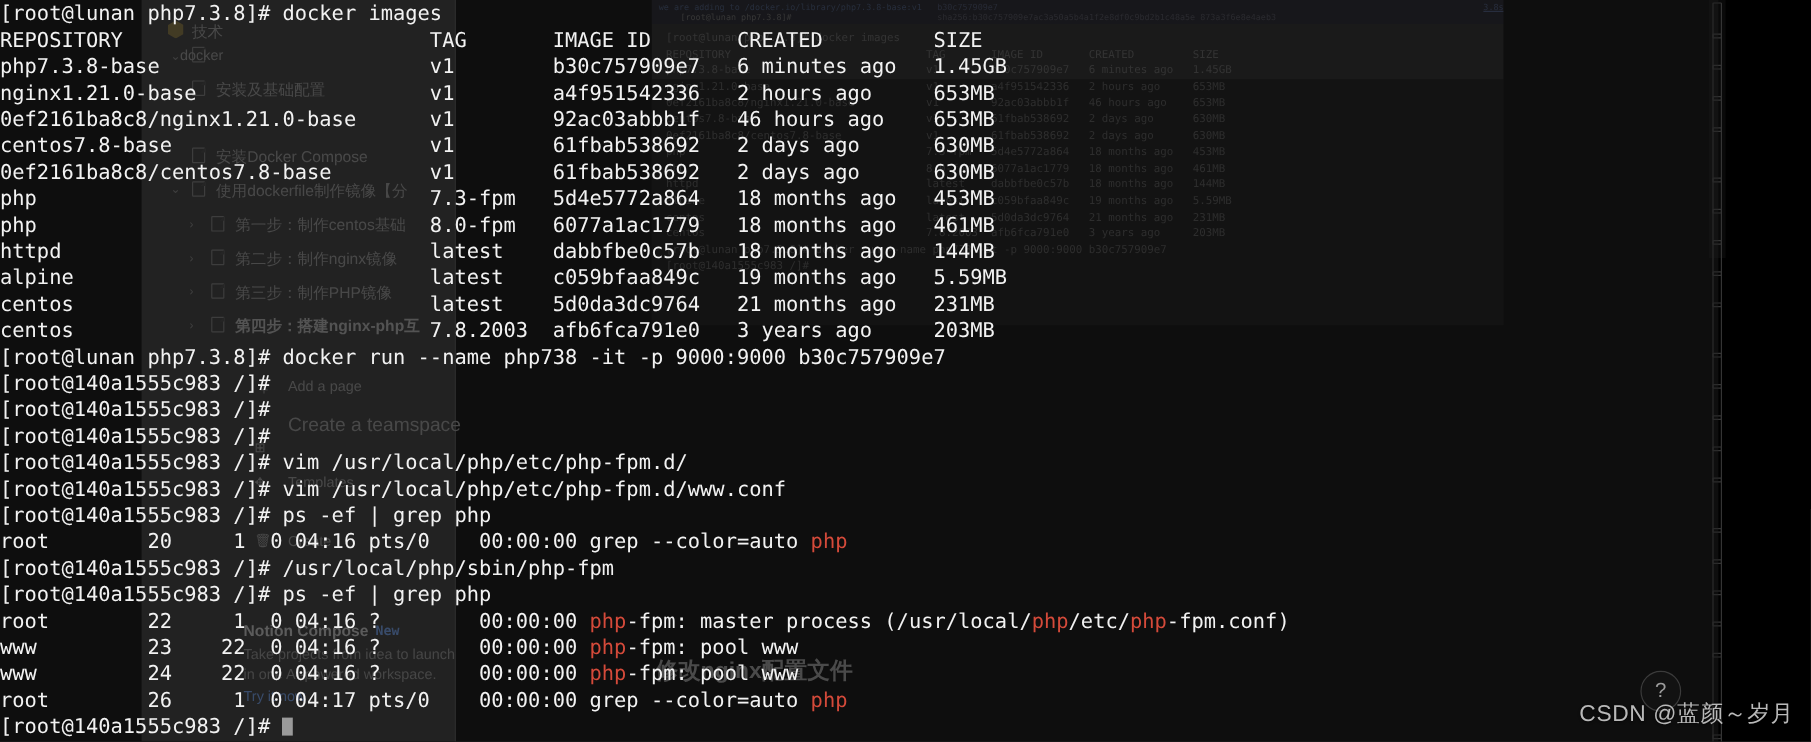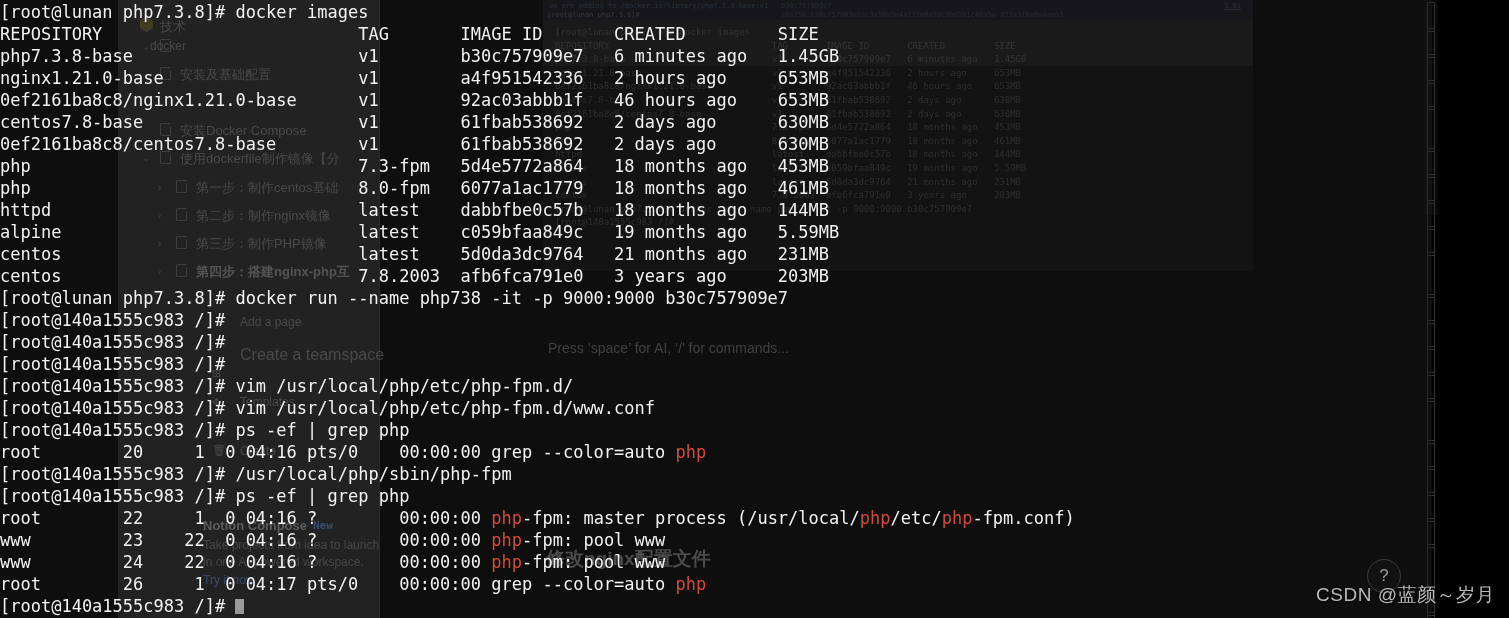--- a/index.html
+++ b/index.html
@@ -90,30 +90,30 @@
     background:#0a0a0a; overflow:hidden;
   }
   #nested-titlebar {
     position:absolute; left:0; top:0; width:710px; height:20px;
     background:#121218;
   }
   #nested-titlebar .nt-l {
     position:absolute; left:6px; top:2px; font-size:7px; color:#2d3a55;
   }
   #nested-titlebar .nt-prompt {
-    position:absolute; left:4px; top:11px; font-size:7px; color:#4a4a4a;
+    position:absolute; left:24px; top:11px; font-size:7px; color:#4a4a4a;
   }
   #nested-titlebar .nt-r {
     position:absolute; left:238px; top:2px; font-size:7px; color:#2c3248;
   }
   #nested-titlebar .nt-r2 {
     position:absolute; left:238px; top:11px; font-size:7px; color:#33333d;
   }
   #nested-titlebar .nt-pct {
-    position:absolute; right:12px; top:2px; font-size:7px; color:#2f3a58;text-decoration:underline;
+    position:absolute; right:0; top:2px; font-size:7px; color:#2f3a58;text-decoration:underline;
   }
   #nested-body {
     position:absolute; left:0; top:20px; width:710px; height:243px;
     padding:6px 0 0 12px; font-size:9px; line-height:13.6px;
     color:#3a3a3a; white-space:pre;
   }
   #nested-shade {
     position:absolute; left:0; top:20px; width:710px; height:46px;
     background:rgba(255,255,255,.055); pointer-events:none;
   }
@@ -208,21 +208,20 @@
   <div class="bg-txt bg-item" style="left:240px; top:444px; font-size:12px;">Create</div>
 
   <div id="bg-promo">
     <div>
       <span class="p-title">Notion Compose</span><span class="p-new">New</span>
     </div>
     <div class="p-body">Take projects from idea to launch in one AI-powered workspace.</div>
     <span class="p-link">Try it now</span>
   </div>
 
-  <div id="bg-editor-placeholder">Press ‘space’ for AI, ‘/’ for commands...</div>
 
   <div id="bg-heading-cn">修改nginx配置文件</div>
 
 
   <div id="bg-minimap">
     <div id="bg-minimap-thumb"></div>
   <div class="mm-seg" style="top: 2px; height: 30px;"></div>
       <div class="mm-seg" style="top: 28px; height: 30px;"></div>
       <div class="mm-seg" style="top: 54px; height: 30px;"></div>
       <div class="mm-seg" style="top: 80px; height: 30px;"></div>

